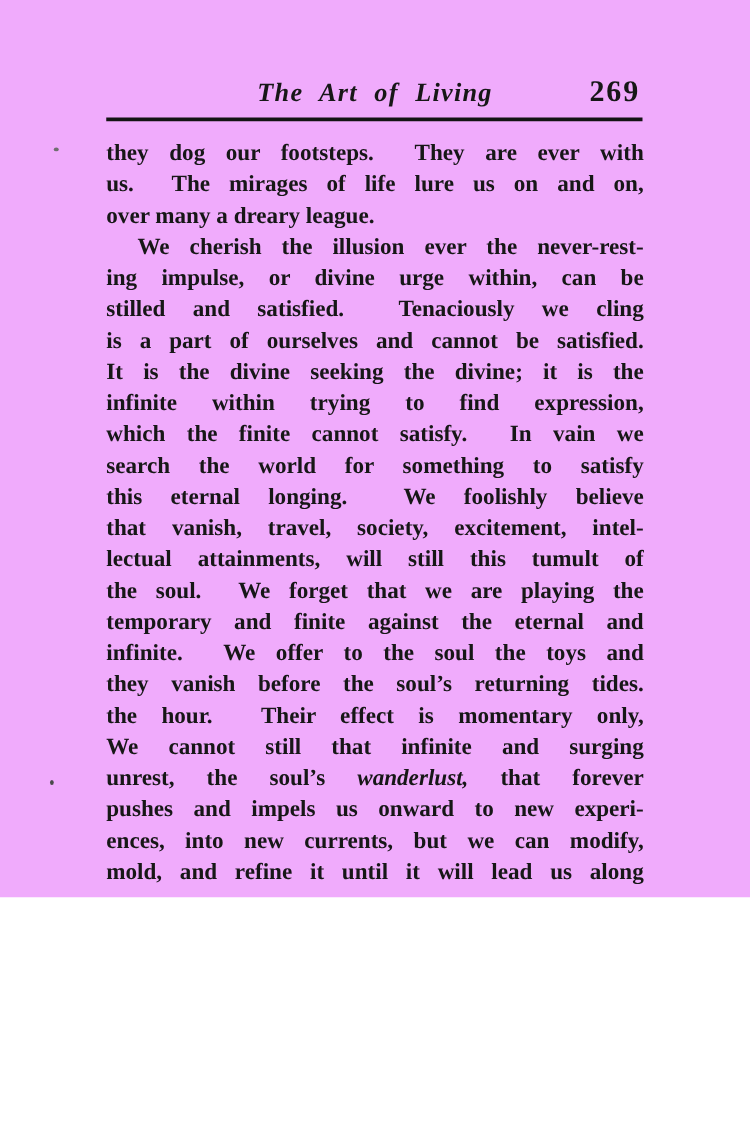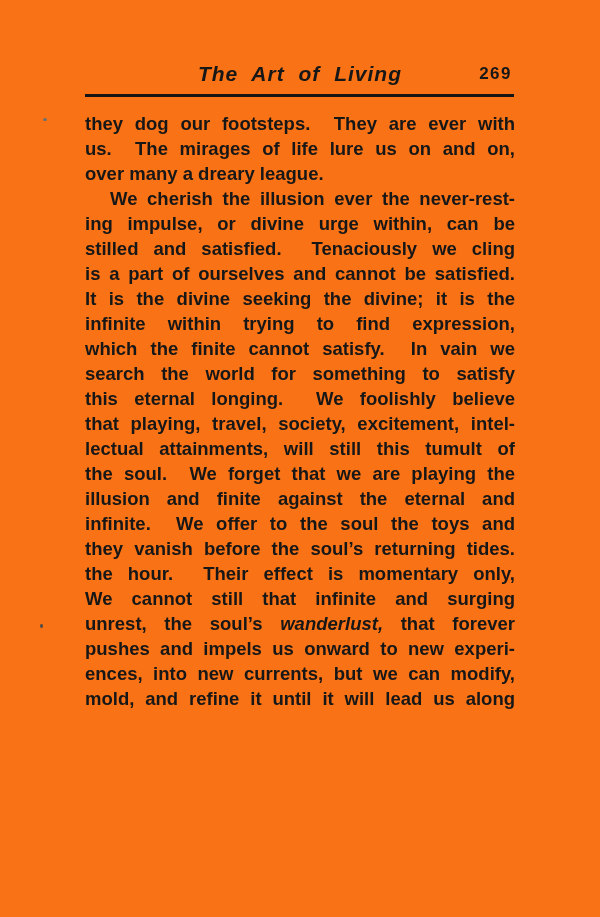--- a/index.html
+++ b/index.html
@@ -1,21 +1,21 @@
 <!DOCTYPE html>
 <html><head>
 <meta charset="utf-8">
 <style>
   html, body { margin: 0; padding: 0; background: #ffffff; }
   .page {
     position: relative;
     width: 600px;
-    height: 917px;
-    background: #f97316;
-    font-family: Liberation Sans, sans-serif;
+    height: 718px;
+    background: #f0abfc;
+    font-family: Liberation Serif, serif;
     color: #171717;
     overflow: hidden;
   }
   .header {
     position: absolute;
     left: 85px;
     top: 59px;
     width: 430px;
     height: 30px;
     line-height: 30px;
@@ -26,21 +26,21 @@
     font-style: italic;
     font-weight: bold;
     font-size: 21px;
     letter-spacing: 1px;
     word-spacing: 7px;
   }
   .pagenum {
     position: absolute;
     right: 3px;
     top: 0;
-    font-size: 17px;
+    font-size: 24px;
     font-weight: bold;
     letter-spacing: 1.5px;
   }
   .rule {
     position: absolute;
     left: 85px;
     top: 94px;
     width: 429px;
     height: 3px;
     background: #141414;
@@ -86,24 +86,24 @@
       <div class="line"><span>over many a dreary league.</span></div>
       <div class="line j indent"><span>We cherish the illusion ever the never-rest-</span></div>
       <div class="line j"><span>ing impulse, or divine urge within, can be</span></div>
       <div class="line j"><span>stilled and satisfied.&nbsp; Tenaciously we cling</span></div>
       <div class="line j"><span>is a part of ourselves and cannot be satisfied.</span></div>
       <div class="line j"><span>It is the divine seeking the divine; it is the</span></div>
       <div class="line j"><span>infinite within trying to find expression,</span></div>
       <div class="line j"><span>which the finite cannot satisfy.&nbsp; In vain we</span></div>
       <div class="line j"><span>search the world for something to satisfy</span></div>
       <div class="line j"><span>this eternal longing.&nbsp; We foolishly believe</span></div>
-      <div class="line j"><span>that playing, travel, society, excitement, intel-</span></div>
+      <div class="line j"><span>that vanish, travel, society, excitement, intel-</span></div>
       <div class="line j"><span>lectual attainments, will still this tumult of</span></div>
       <div class="line j"><span>the soul.&nbsp; We forget that we are playing the</span></div>
-      <div class="line j"><span>illusion and finite against the eternal and</span></div>
+      <div class="line j"><span>temporary and finite against the eternal and</span></div>
       <div class="line j"><span>infinite.&nbsp; We offer to the soul the toys and</span></div>
       <div class="line j"><span>they vanish before the soul’s returning tides.</span></div>
       <div class="line j"><span>the hour.&nbsp; Their effect is momentary only,</span></div>
       <div class="line j"><span>We cannot still that infinite and surging</span></div>
       <div class="line j"><span>unrest, the soul’s </span><span class="it">wanderlust,</span><span> that forever</span></div>
       <div class="line j"><span>pushes and impels us onward to new experi-</span></div>
       <div class="line j"><span>ences, into new currents, but we can modify,</span></div>
       <div class="line j"><span>mold, and refine it until it will lead us along</span></div>
     </div>
   <div class="dot dot1"></div>

